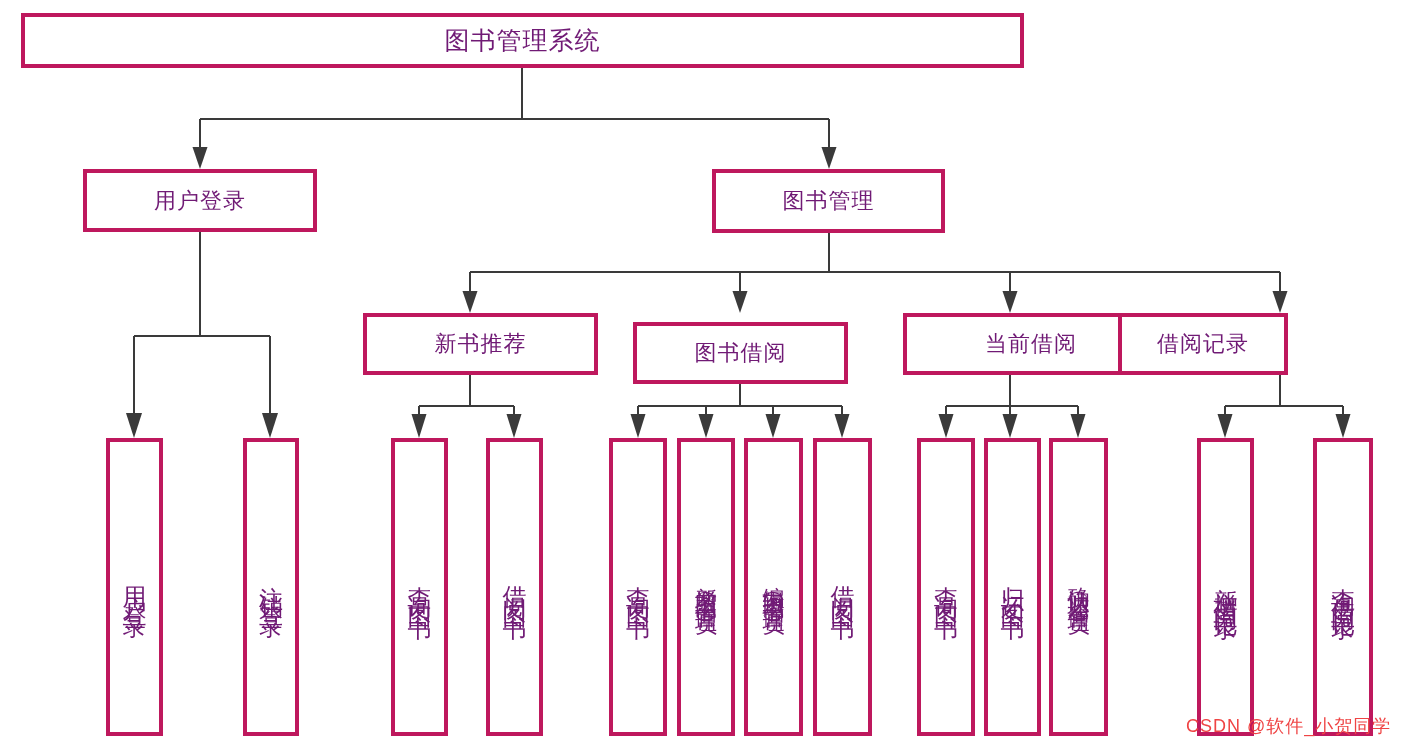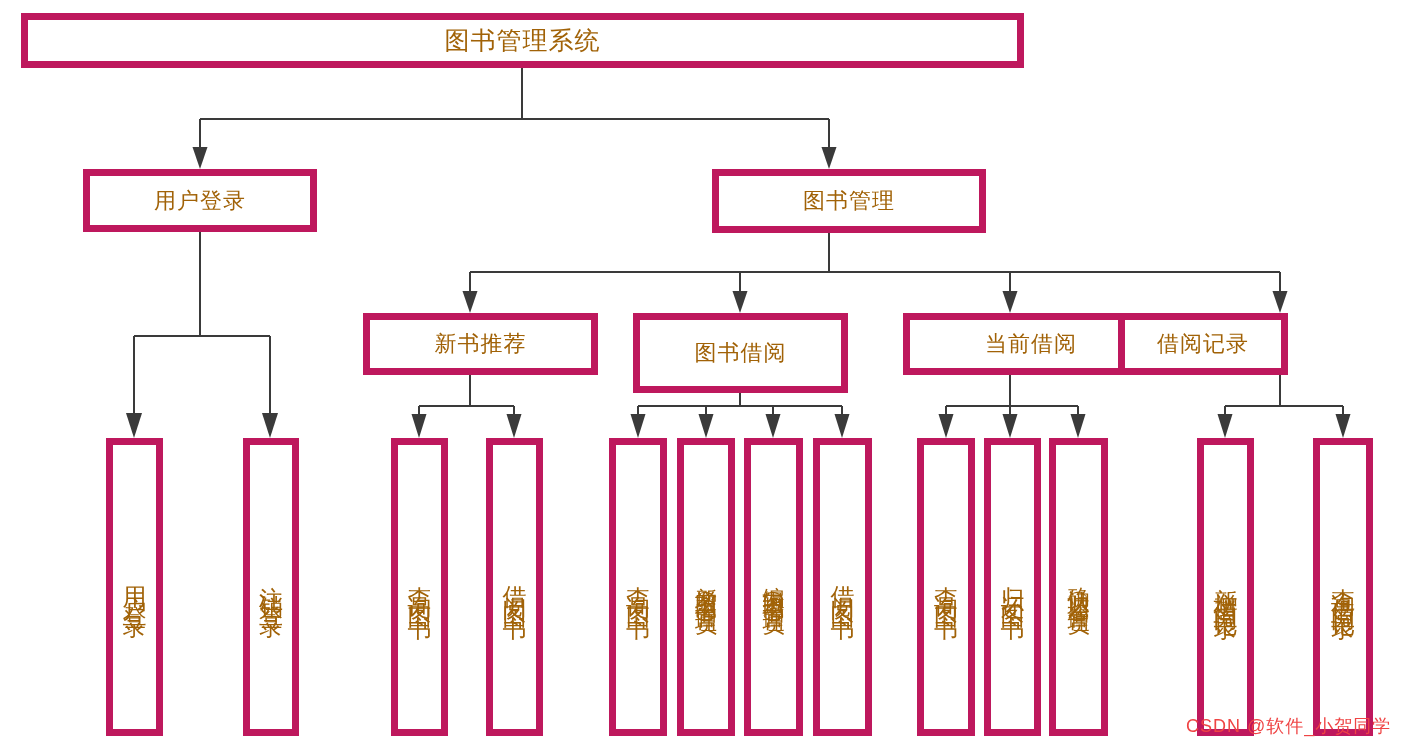--- a/index.html
+++ b/index.html
@@ -18,25 +18,25 @@
   svg.wires {
     position: absolute;
     left: 0;
     top: 0;
     z-index: 0;
   }
   .node {
     position: absolute;
     box-sizing: border-box;
     background: #ffffff;
-    border: 7px solid #be185d;
+    border: 4px solid #be185d;
     display: flex;
     align-items: center;
     justify-content: center;
-    color: #a16207;
+    color: #701a75;
     z-index: 1;
   }
   .node .hlabel {
     font-size: 22px;
     white-space: nowrap;
     letter-spacing: 1px;
   }
   .node.root .hlabel {
     font-size: 25px;
     letter-spacing: 1px;
@@ -105,28 +105,28 @@
     </g>
   </svg>
 
   <div class="node root" style="left:21px; top:13px; width:1003px; height:55px;">
     <span class="hlabel">图书管理系统</span>
   </div>
 
   <div class="node" style="left:83px; top:169px; width:234px; height:63px;">
     <span class="hlabel">用户登录</span>
   </div>
-  <div class="node" style="left:712px; top:169px; width:274px; height:64px;">
+  <div class="node" style="left:712px; top:169px; width:233px; height:64px;">
     <span class="hlabel">图书管理</span>
   </div>
 
   <div class="node" style="left:363px; top:313px; width:235px; height:62px;">
     <span class="hlabel">新书推荐</span>
   </div>
-  <div class="node" style="left:633px; top:313px; width:215px; height:80px;justify-content:center;">
+  <div class="node" style="left:633px; top:322px; width:215px; height:62px;justify-content:center;">
     <span class="hlabel">图书借阅</span>
   </div>
   <div class="node" style="left:903px; top:313px; width:256px; height:62px;">
     <span class="hlabel">当前借阅</span>
   </div>
   <div class="node" style="left:1118px; top:313px; width:170px; height:62px;">
     <span class="hlabel">借阅记录</span>
   </div>
 
   <div class="node s" style="left:106px; top:438px; width:57px; height:298px;">

